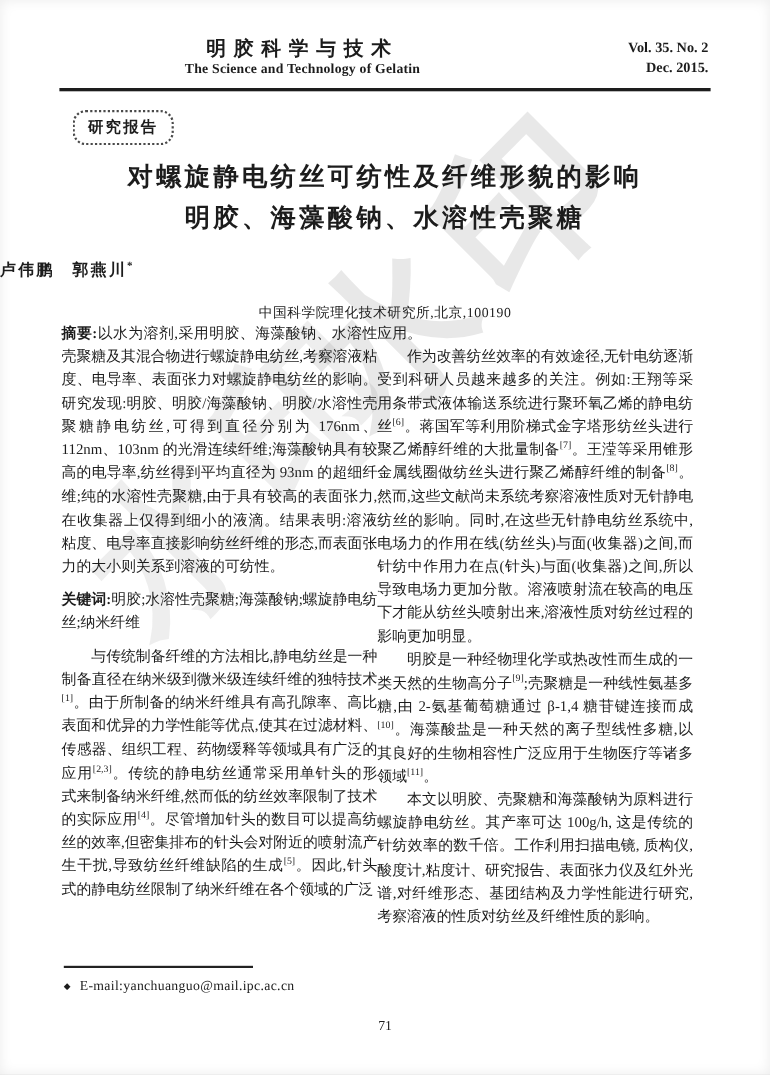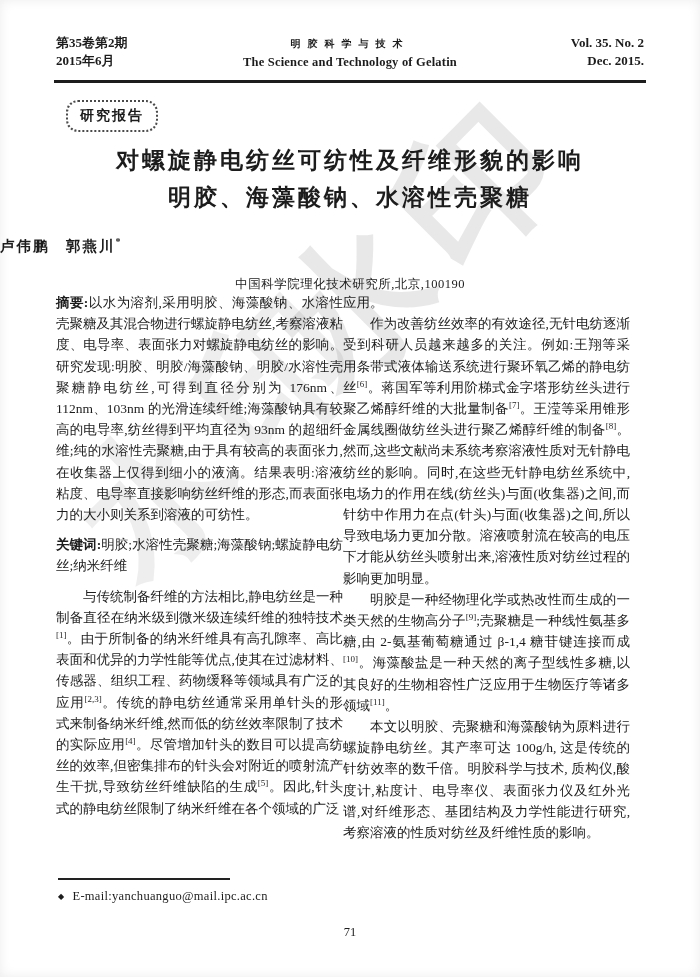--- a/index.html
+++ b/index.html
@@ -15,21 +15,21 @@
   }
   
   .hdr{
     position:absolute;left:56px;right:56px;top:34px;
     display:flex;justify-content:space-between;align-items:flex-start;
   }
   .hdr .col{font-size:13px;line-height:18px;font-weight:600;}
   .hdr .left{text-align:left;width:150px;}
   .hdr .center{text-align:center;flex:1;}
   .hdr .right{text-align:right;width:150px;}
-  .hdr .cn-title{font-size:10px;font-weight:700;letter-spacing:7px;line-height:20px;}
+  .hdr .cn-title{font-size:18px;font-weight:700;letter-spacing:7px;line-height:20px;}
   .hdr .en-title{font-size:12.5px;font-weight:600;letter-spacing:0.2px;line-height:17px;font-family:Liberation Serif, serif;}
   .hdr-rule{
     position:absolute;left:54px;right:54px;top:80px;
     height:3px;background:#1d1d1d;
   }
   
   .badge{
     position:absolute;left:66px;top:100px;
     font-size:14px;font-weight:700;letter-spacing:2px;
     padding:5px 12px;
@@ -90,24 +90,20 @@
 </style>
 </head>
 <body>
 
 <div class="page">
 
   <div class="wm wm1">水印</div>
   <div class="wm wm2">水印</div>
 
   <div class="hdr">
-    <div class="col left">
-      <div>第35卷第2期</div>
-      <div>2015年6月</div>
-    </div>
     <div class="col center">
       <div class="cn-title">明胶科学与技术</div>
       <div class="en-title">The Science and Technology of Gelatin</div>
     </div>
     <div class="col right">
       <div>Vol. 35. No. 2</div>
       <div>Dec. 2015.</div>
     </div>
   </div>
   <div class="hdr-rule"></div>
@@ -125,21 +121,21 @@
   <div class="cols">
     <div class="colm">
       <p><b>摘要:</b><span>以水为溶剂,采用明胶、海藻酸钠、水溶性壳聚糖及其混合物进行螺旋静电纺丝,考察溶液粘度、电导率、表面张力对螺旋静电纺丝的影响。研究发现:明胶、明胶/海藻酸钠、明胶/水溶性壳聚糖静电纺丝,可得到直径分别为 176nm、112nm、103nm 的光滑连续纤维;海藻酸钠具有较高的电导率,纺丝得到平均直径为 93nm 的超细纤维;纯的水溶性壳聚糖,由于具有较高的表面张力,在收集器上仅得到细小的液滴。结果表明:溶液粘度、电导率直接影响纺丝纤维的形态,而表面张力的大小则关系到溶液的可纺性。</span></p>
       <p class="gap"><b>关键词:</b><span>明胶;水溶性壳聚糖;海藻酸钠;螺旋静电纺丝;纳米纤维</span></p>
       <p class="indent gap">与传统制备纤维的方法相比,静电纺丝是一种制备直径在纳米级到微米级连续纤维的独特技术<sup>[1]</sup>。由于所制备的纳米纤维具有高孔隙率、高比表面和优异的力学性能等优点,使其在过滤材料、传感器、组织工程、药物缓释等领域具有广泛的应用<sup>[2,3]</sup>。传统的静电纺丝通常采用单针头的形式来制备纳米纤维,然而低的纺丝效率限制了技术的实际应用<sup>[4]</sup>。尽管增加针头的数目可以提高纺丝的效率,但密集排布的针头会对附近的喷射流产生干扰,导致纺丝纤维缺陷的生成<sup>[5]</sup>。因此,针头式的静电纺丝限制了纳米纤维在各个领域的广泛</p>
     </div>
     <div class="colm">
       <p>应用。</p>
       <p class="indent">作为改善纺丝效率的有效途径,无针电纺逐渐受到科研人员越来越多的关注。例如:王翔等采用条带式液体输送系统进行聚环氧乙烯的静电纺丝<sup>[6]</sup>。蒋国军等利用阶梯式金字塔形纺丝头进行聚乙烯醇纤维的大批量制备<sup>[7]</sup>。王滢等采用锥形金属线圈做纺丝头进行聚乙烯醇纤维的制备<sup>[8]</sup>。然而,这些文献尚未系统考察溶液性质对无针静电纺丝的影响。同时,在这些无针静电纺丝系统中,电场力的作用在线(纺丝头)与面(收集器)之间,而针纺中作用力在点(针头)与面(收集器)之间,所以导致电场力更加分散。溶液喷射流在较高的电压下才能从纺丝头喷射出来,溶液性质对纺丝过程的影响更加明显。</p>
       <p class="indent">明胶是一种经物理化学或热改性而生成的一类天然的生物高分子<sup>[9]</sup>;壳聚糖是一种线性氨基多糖,由 2-氨基葡萄糖通过 β-1,4 糖苷键连接而成<sup>[10]</sup>。海藻酸盐是一种天然的离子型线性多糖,以其良好的生物相容性广泛应用于生物医疗等诸多领域<sup>[11]</sup>。</p>
-      <p class="indent">本文以明胶、壳聚糖和海藻酸钠为原料进行螺旋静电纺丝。其产率可达 100g/h, 这是传统的针纺效率的数千倍。明胶科学与技术, 质构仪,酸度计,粘度计、电导率仪、表面张力仪及红外光谱,对纤维形态、基团结构及力学性能进行研究,考察溶液的性质对纺丝及纤维性质的影响。</p>
+      <p class="indent">本文以明胶、壳聚糖和海藻酸钠为原料进行螺旋静电纺丝。其产率可达 100g/h, 这是传统的针纺效率的数千倍。工作利用扫描电镜, 质构仪,酸度计,粘度计、研究报告、表面张力仪及红外光谱,对纤维形态、基团结构及力学性能进行研究,考察溶液的性质对纺丝及纤维性质的影响。</p>
     </div>
   </div>
 
   <div class="footnote">
     <div class="rule"></div>
     <div class="line"><span class="marker">◆</span><span>E-mail:yanchuanguo@mail.ipc.ac.cn</span></div>
   </div>
 
   <div class="pageno">71</div>
 

